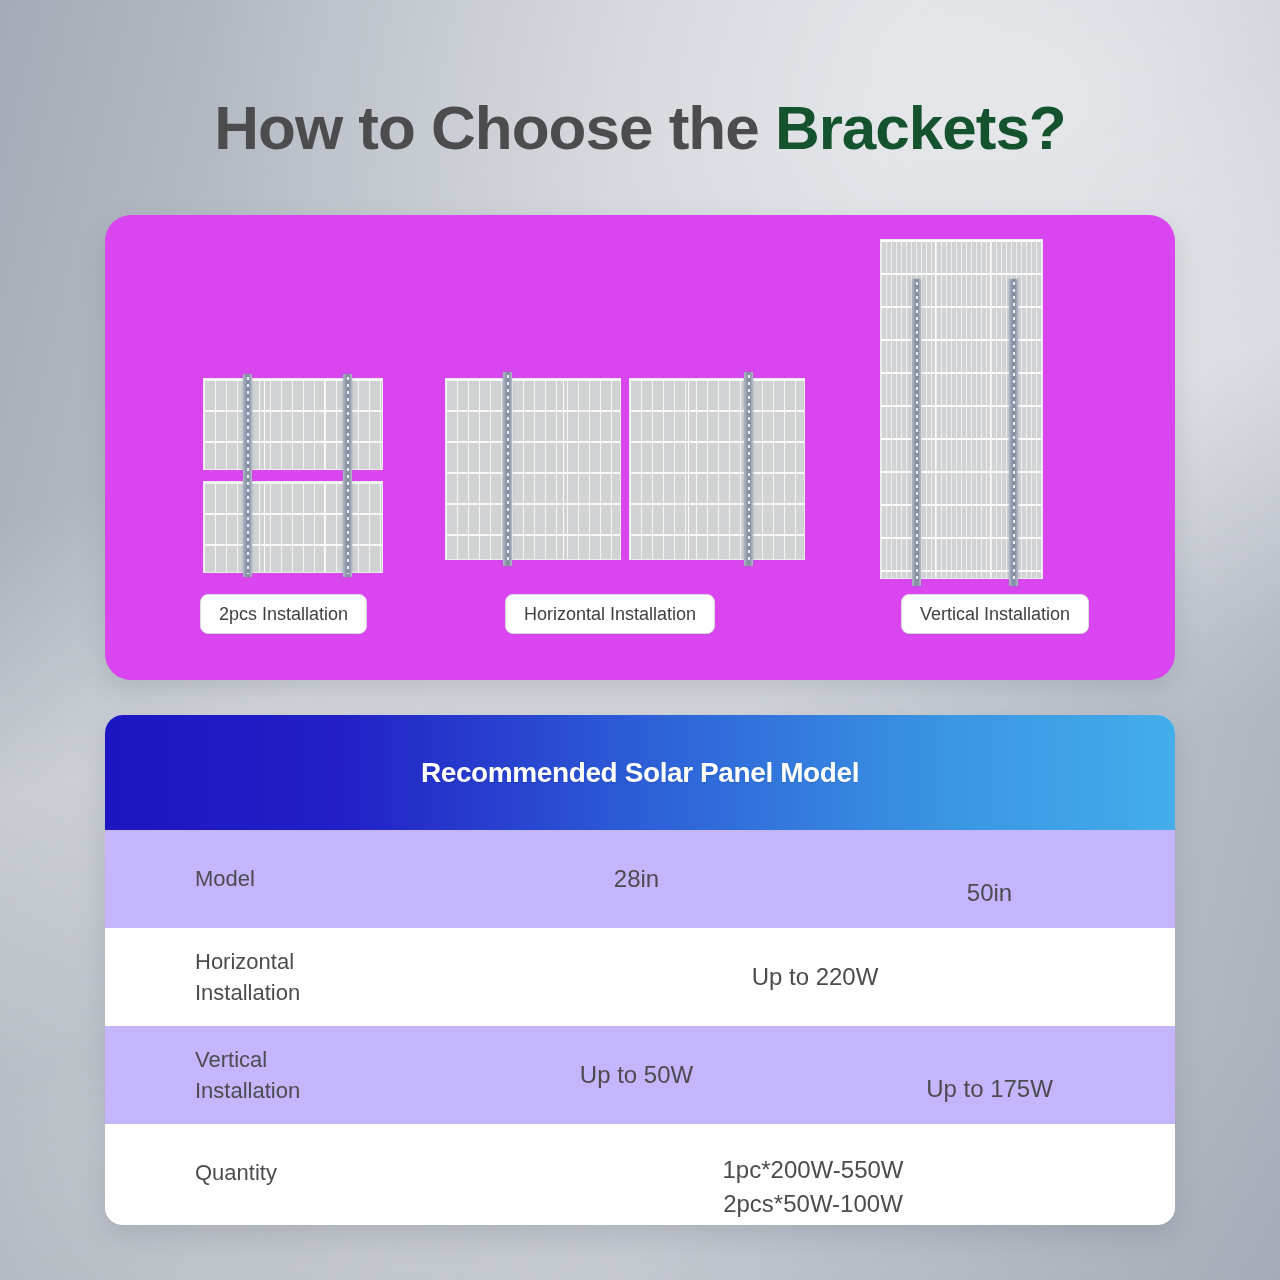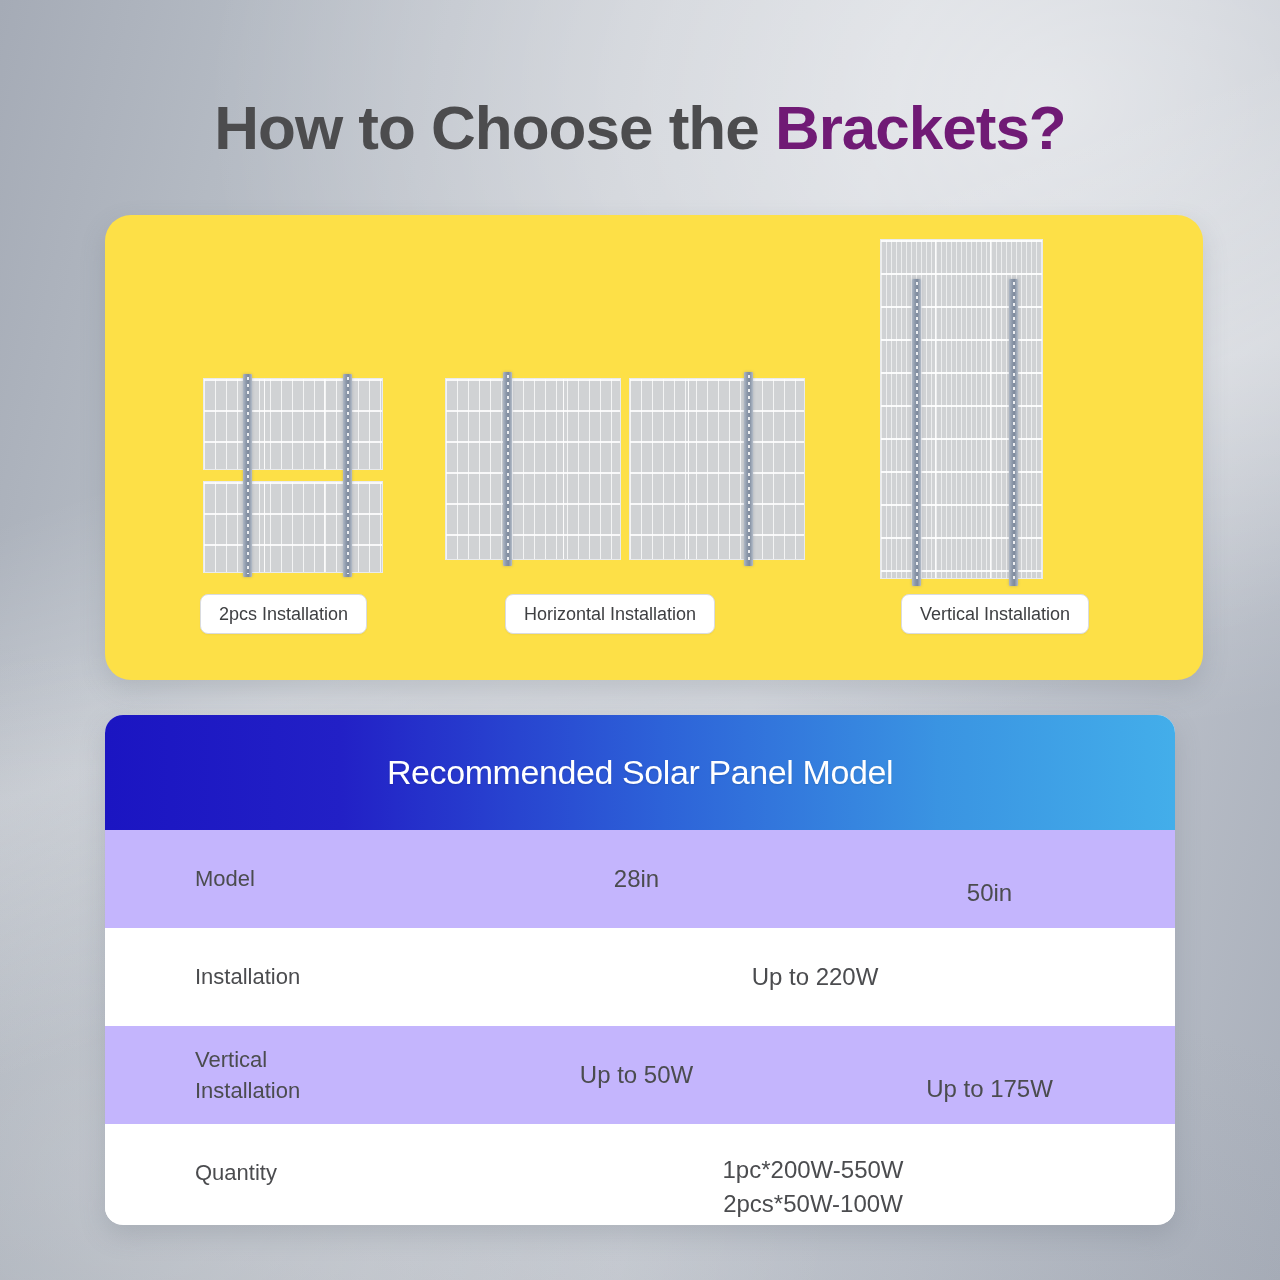--- a/index.html
+++ b/index.html
@@ -25,29 +25,28 @@
 
   
   .title{
     position:absolute;left:0;right:0;top:92px;
     text-align:center;
     font-size:62px;font-weight:bold;
     letter-spacing:-1px;
     color:#4c4c4e;
     white-space:nowrap;
   }
-  .title .accent{color:#701a75;}
+  .title .accent{color:#14532d;}
 
   
   .card-top{
     position:absolute;left:105px;top:215px;
     width:1070px;height:465px;
-    background:#fde047;border-radius:26px;
+    background:#d946ef;border-radius:26px;
     box-shadow:0 10px 26px rgba(90,98,112,.20);
-    padding-left:28px;
   }
   .illus{position:absolute;}
 
   
   .panel{
     position:relative;
     background:#d0d2d4;
     border:1px solid #e9ebed;
     box-sizing:border-box;
   }
@@ -103,21 +102,21 @@
     border-radius:18px;overflow:hidden;
     box-shadow:0 10px 26px rgba(90,98,112,.22);
     background:#fff;
   }
   .table-head{
     height:115px;
     background:linear-gradient(90deg,#1b15c2 0%,#2220c6 22%,#2d62d8 52%,#3a94e2 78%,#43aeea 100%);
     display:flex;align-items:center;justify-content:center;
   }
   .table-head .ht{
-    color:#fff;font-size:34px;font-weight:normal;letter-spacing:-.4px;
+    color:#fff;font-size:28px;font-weight:bold;letter-spacing:-.4px;
     text-shadow:0 1px 2px rgba(0,0,0,.12);
   }
   .trow{
     display:flex;align-items:center;
     min-height:98px;
   }
   .trow.alt{background:#c4b5fd;}
   .trow.plain{background:#ffffff;}
   .c0{width:360px;padding-left:90px;box-sizing:border-box;
       font-size:22px;color:#4b4c4f;line-height:1.42;}
@@ -201,20 +200,21 @@
   </div>
 
   <div class="trow alt">
     <div class="c0">Model</div>
     <div class="c1">28in</div>
     <div class="c2">50in</div>
   </div>
 
   <div class="trow plain">
     <div class="c0 two-line">
+      <span>Horizontal</span>
       <span>Installation</span>
     </div>
     <div class="c1">Up to 220W</div>
   </div>
 
   <div class="trow alt">
     <div class="c0 two-line">
       <span>Vertical</span>
       <span>Installation</span>
     </div>

